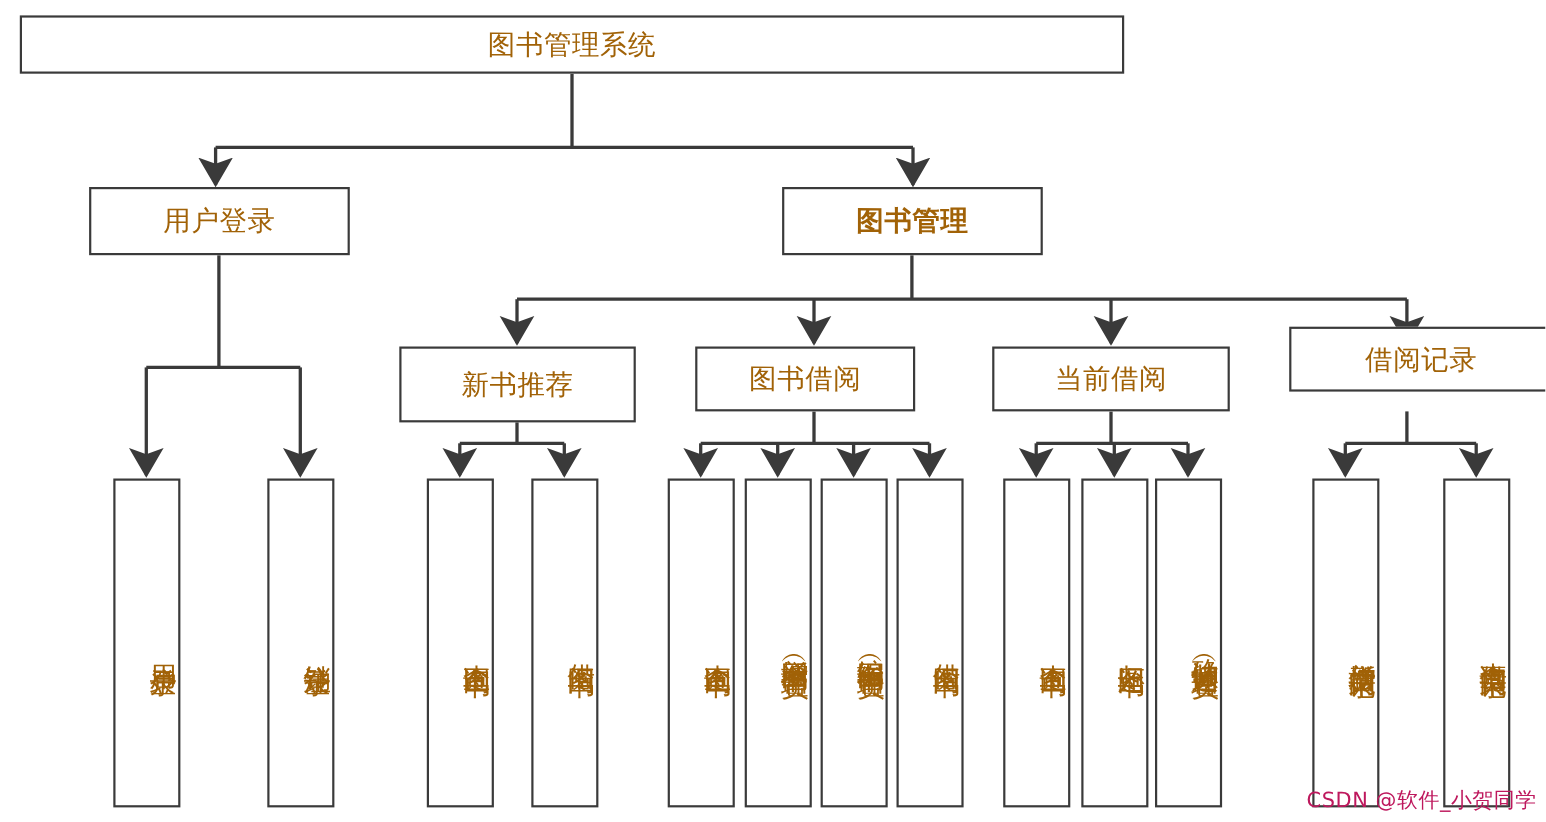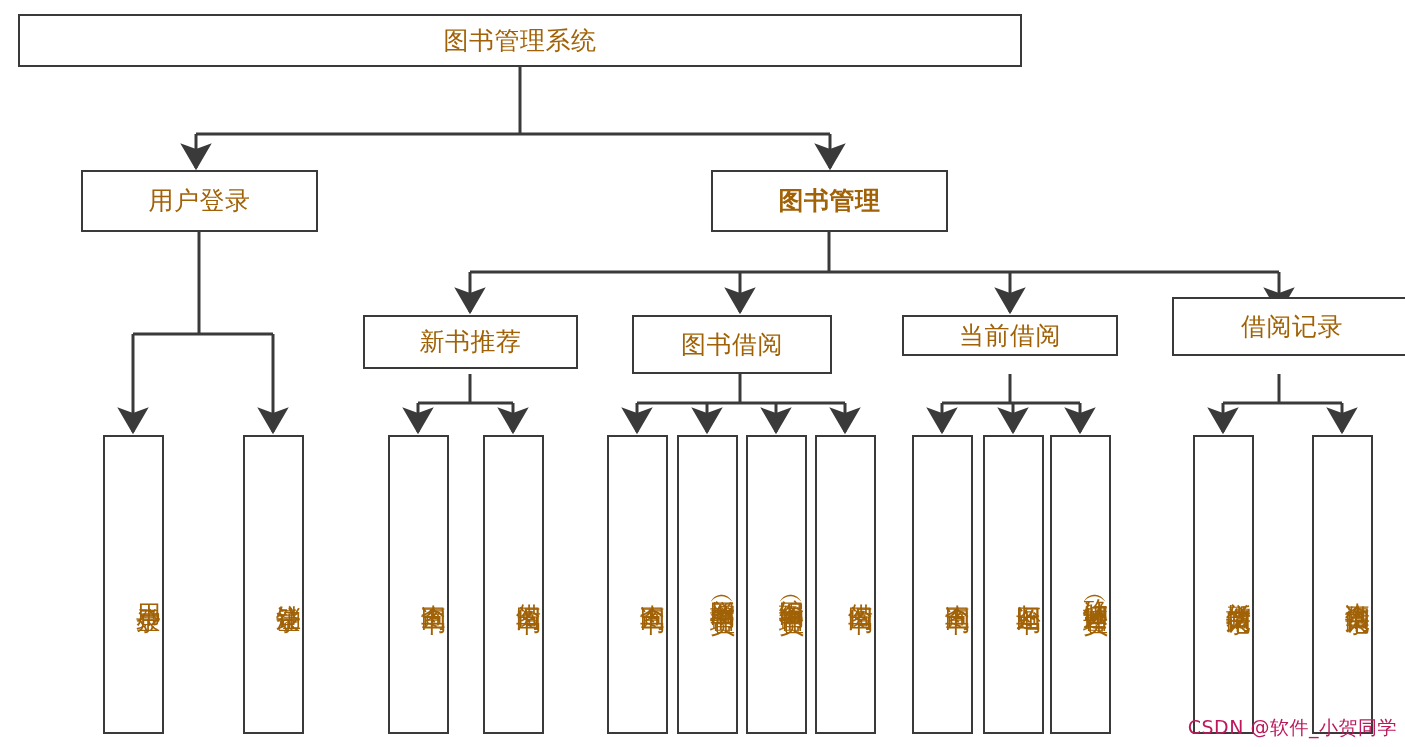--- a/index.html
+++ b/index.html
@@ -128,27 +128,27 @@
     <span>图书管理系统</span>
   </div>
 
   <div class="node node-h" style="left:81px; top:170px; width:237px; height:62px;">
     <span>用户登录</span>
   </div>
   <div class="node node-h" style="left:711px; top:170px; width:237px; height:62px;font-weight:bold;">
     <span>图书管理</span>
   </div>
 
-  <div class="node node-h" style="left:363px; top:315px; width:215px; height:54px;text-align:right;">
+  <div class="node node-h" style="left:363px; top:315px; width:215px; height:69px;text-align:right;">
     <span>新书推荐</span>
   </div>
   <div class="node node-h" style="left:632px; top:315px; width:200px; height:59px;">
     <span>图书借阅</span>
   </div>
-  <div class="node node-h" style="left:902px; top:315px; width:216px; height:41px;">
+  <div class="node node-h" style="left:902px; top:315px; width:216px; height:59px;">
     <span>当前借阅</span>
   </div>
   <div class="node node-h" style="left:1172px; top:297px; width:240px; height:59px;">
     <span>借阅记录</span>
   </div>
 
   <div class="node node-v" style="left:103px; top:435px; width:61px; height:299px;">
     <span class="vtext">用户登录</span>
   </div>
   <div class="node node-v" style="left:243px; top:435px; width:61px; height:299px;">

